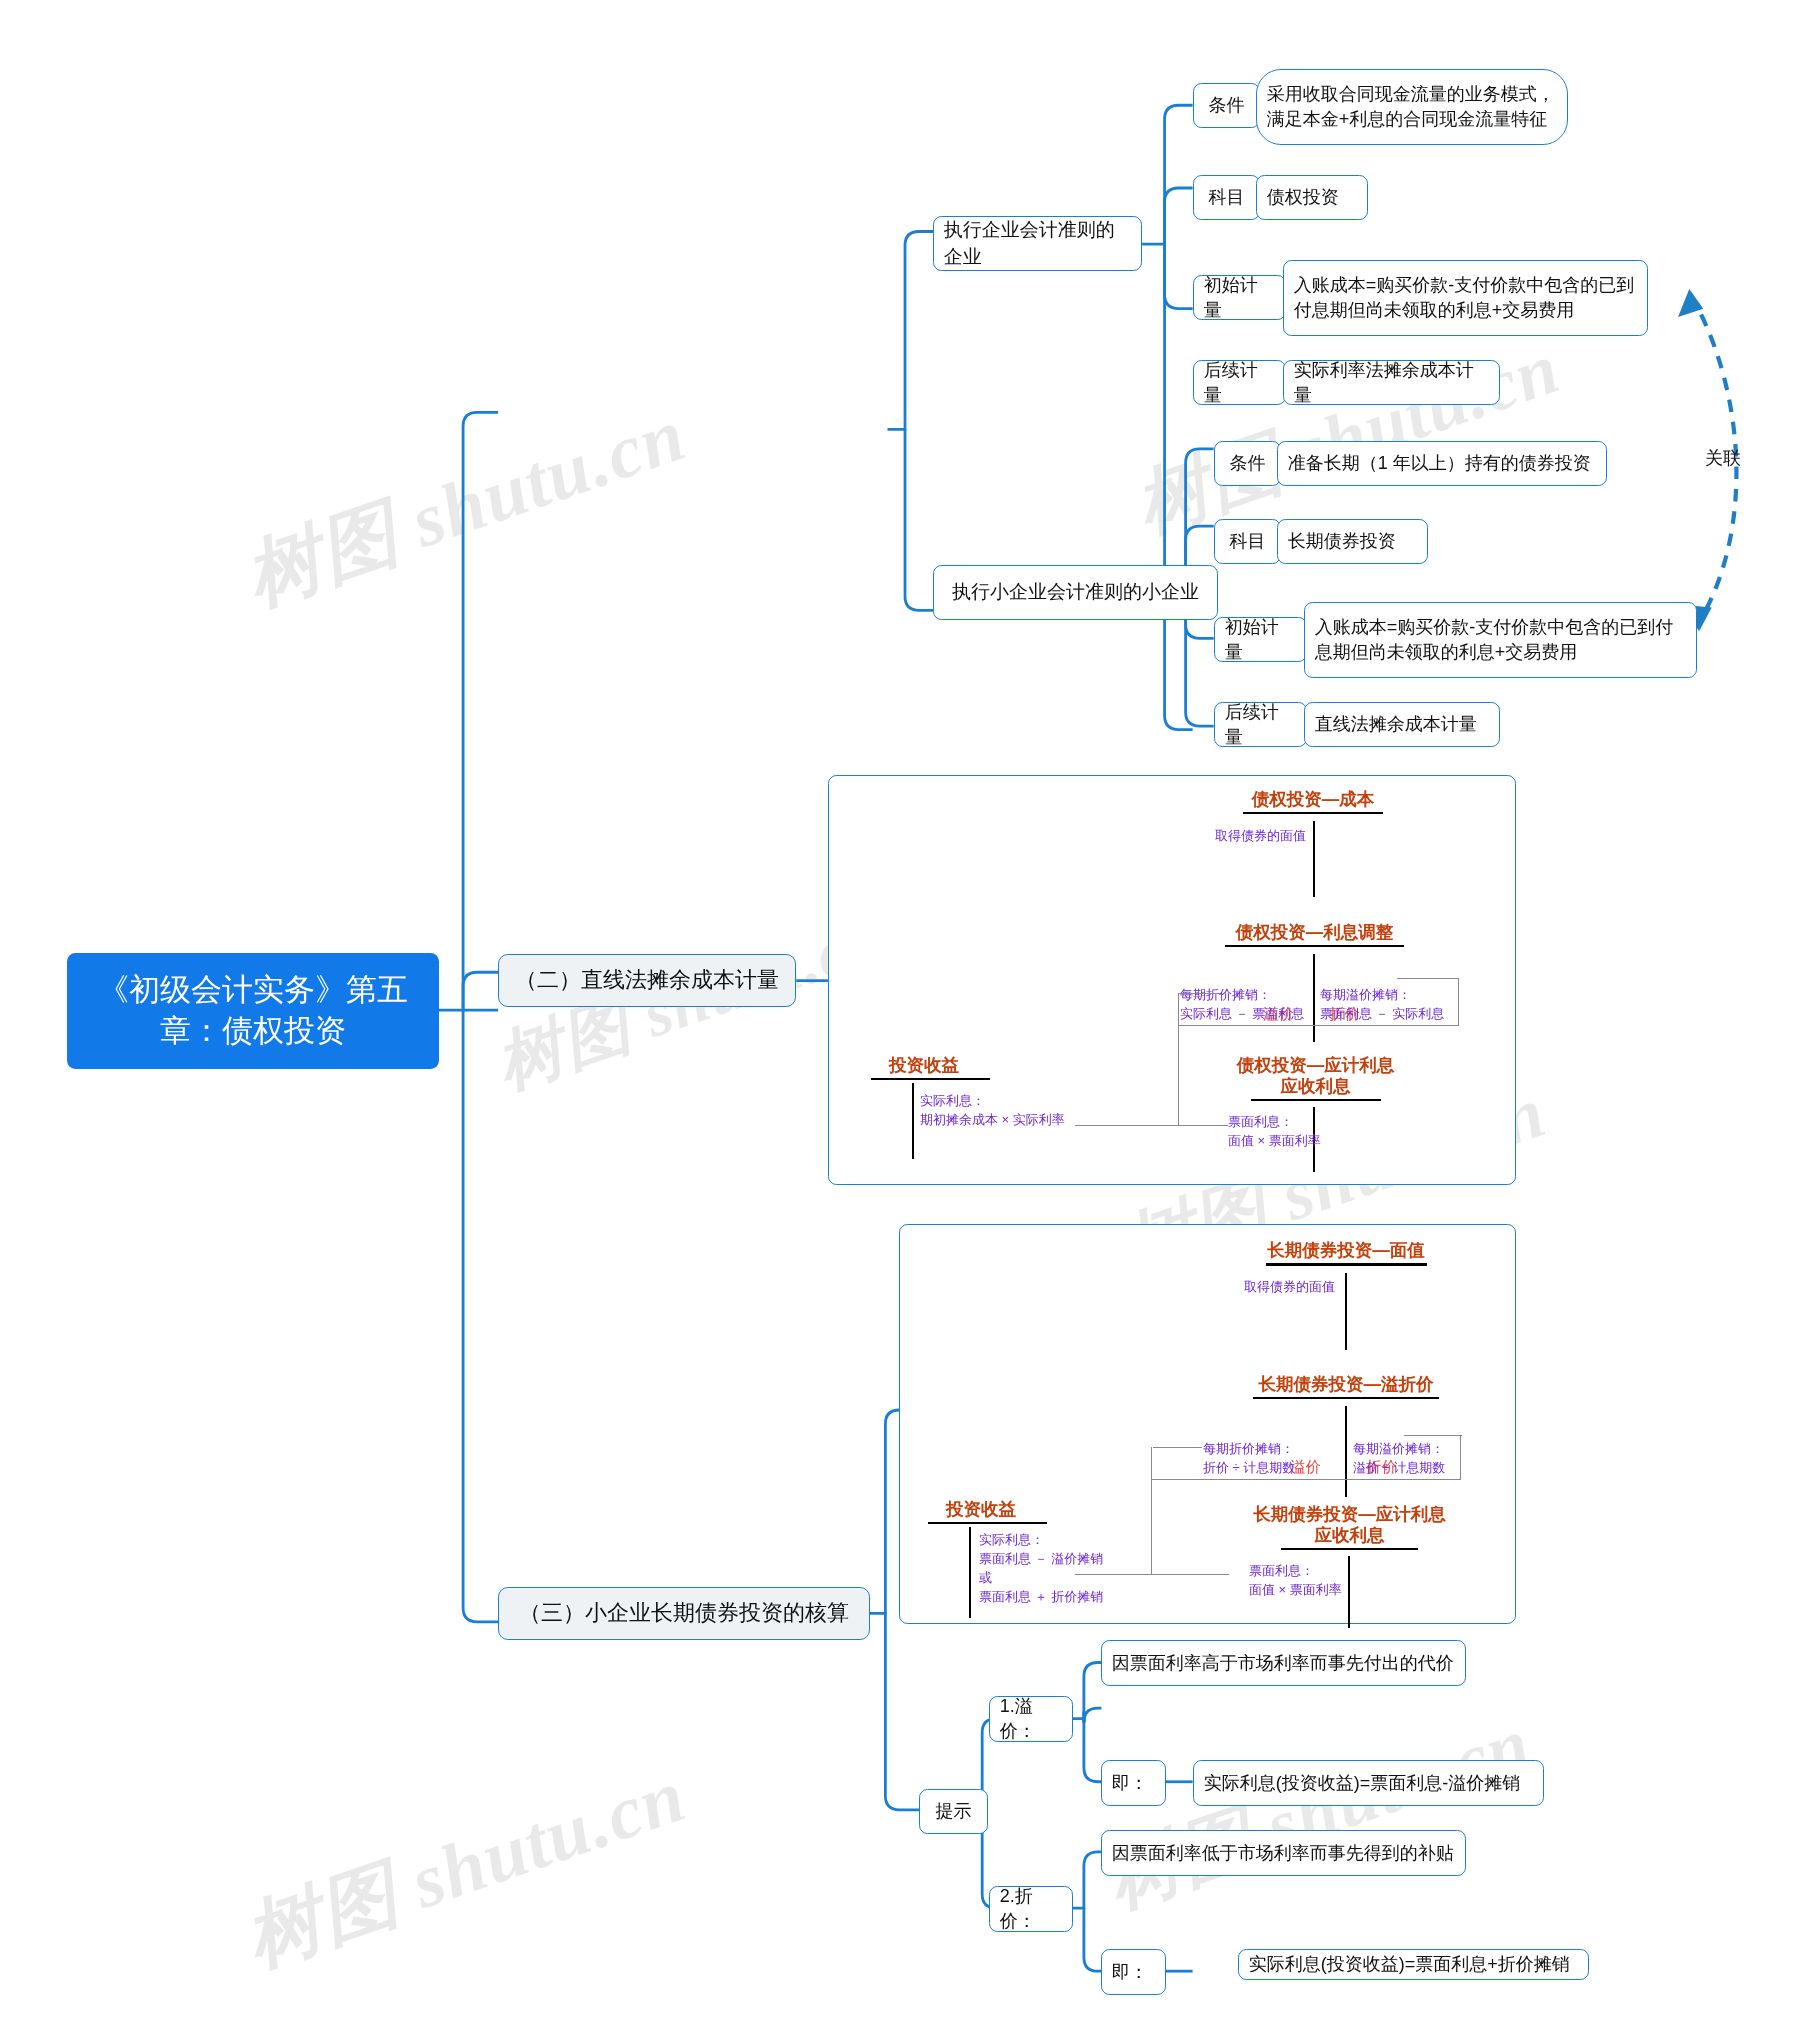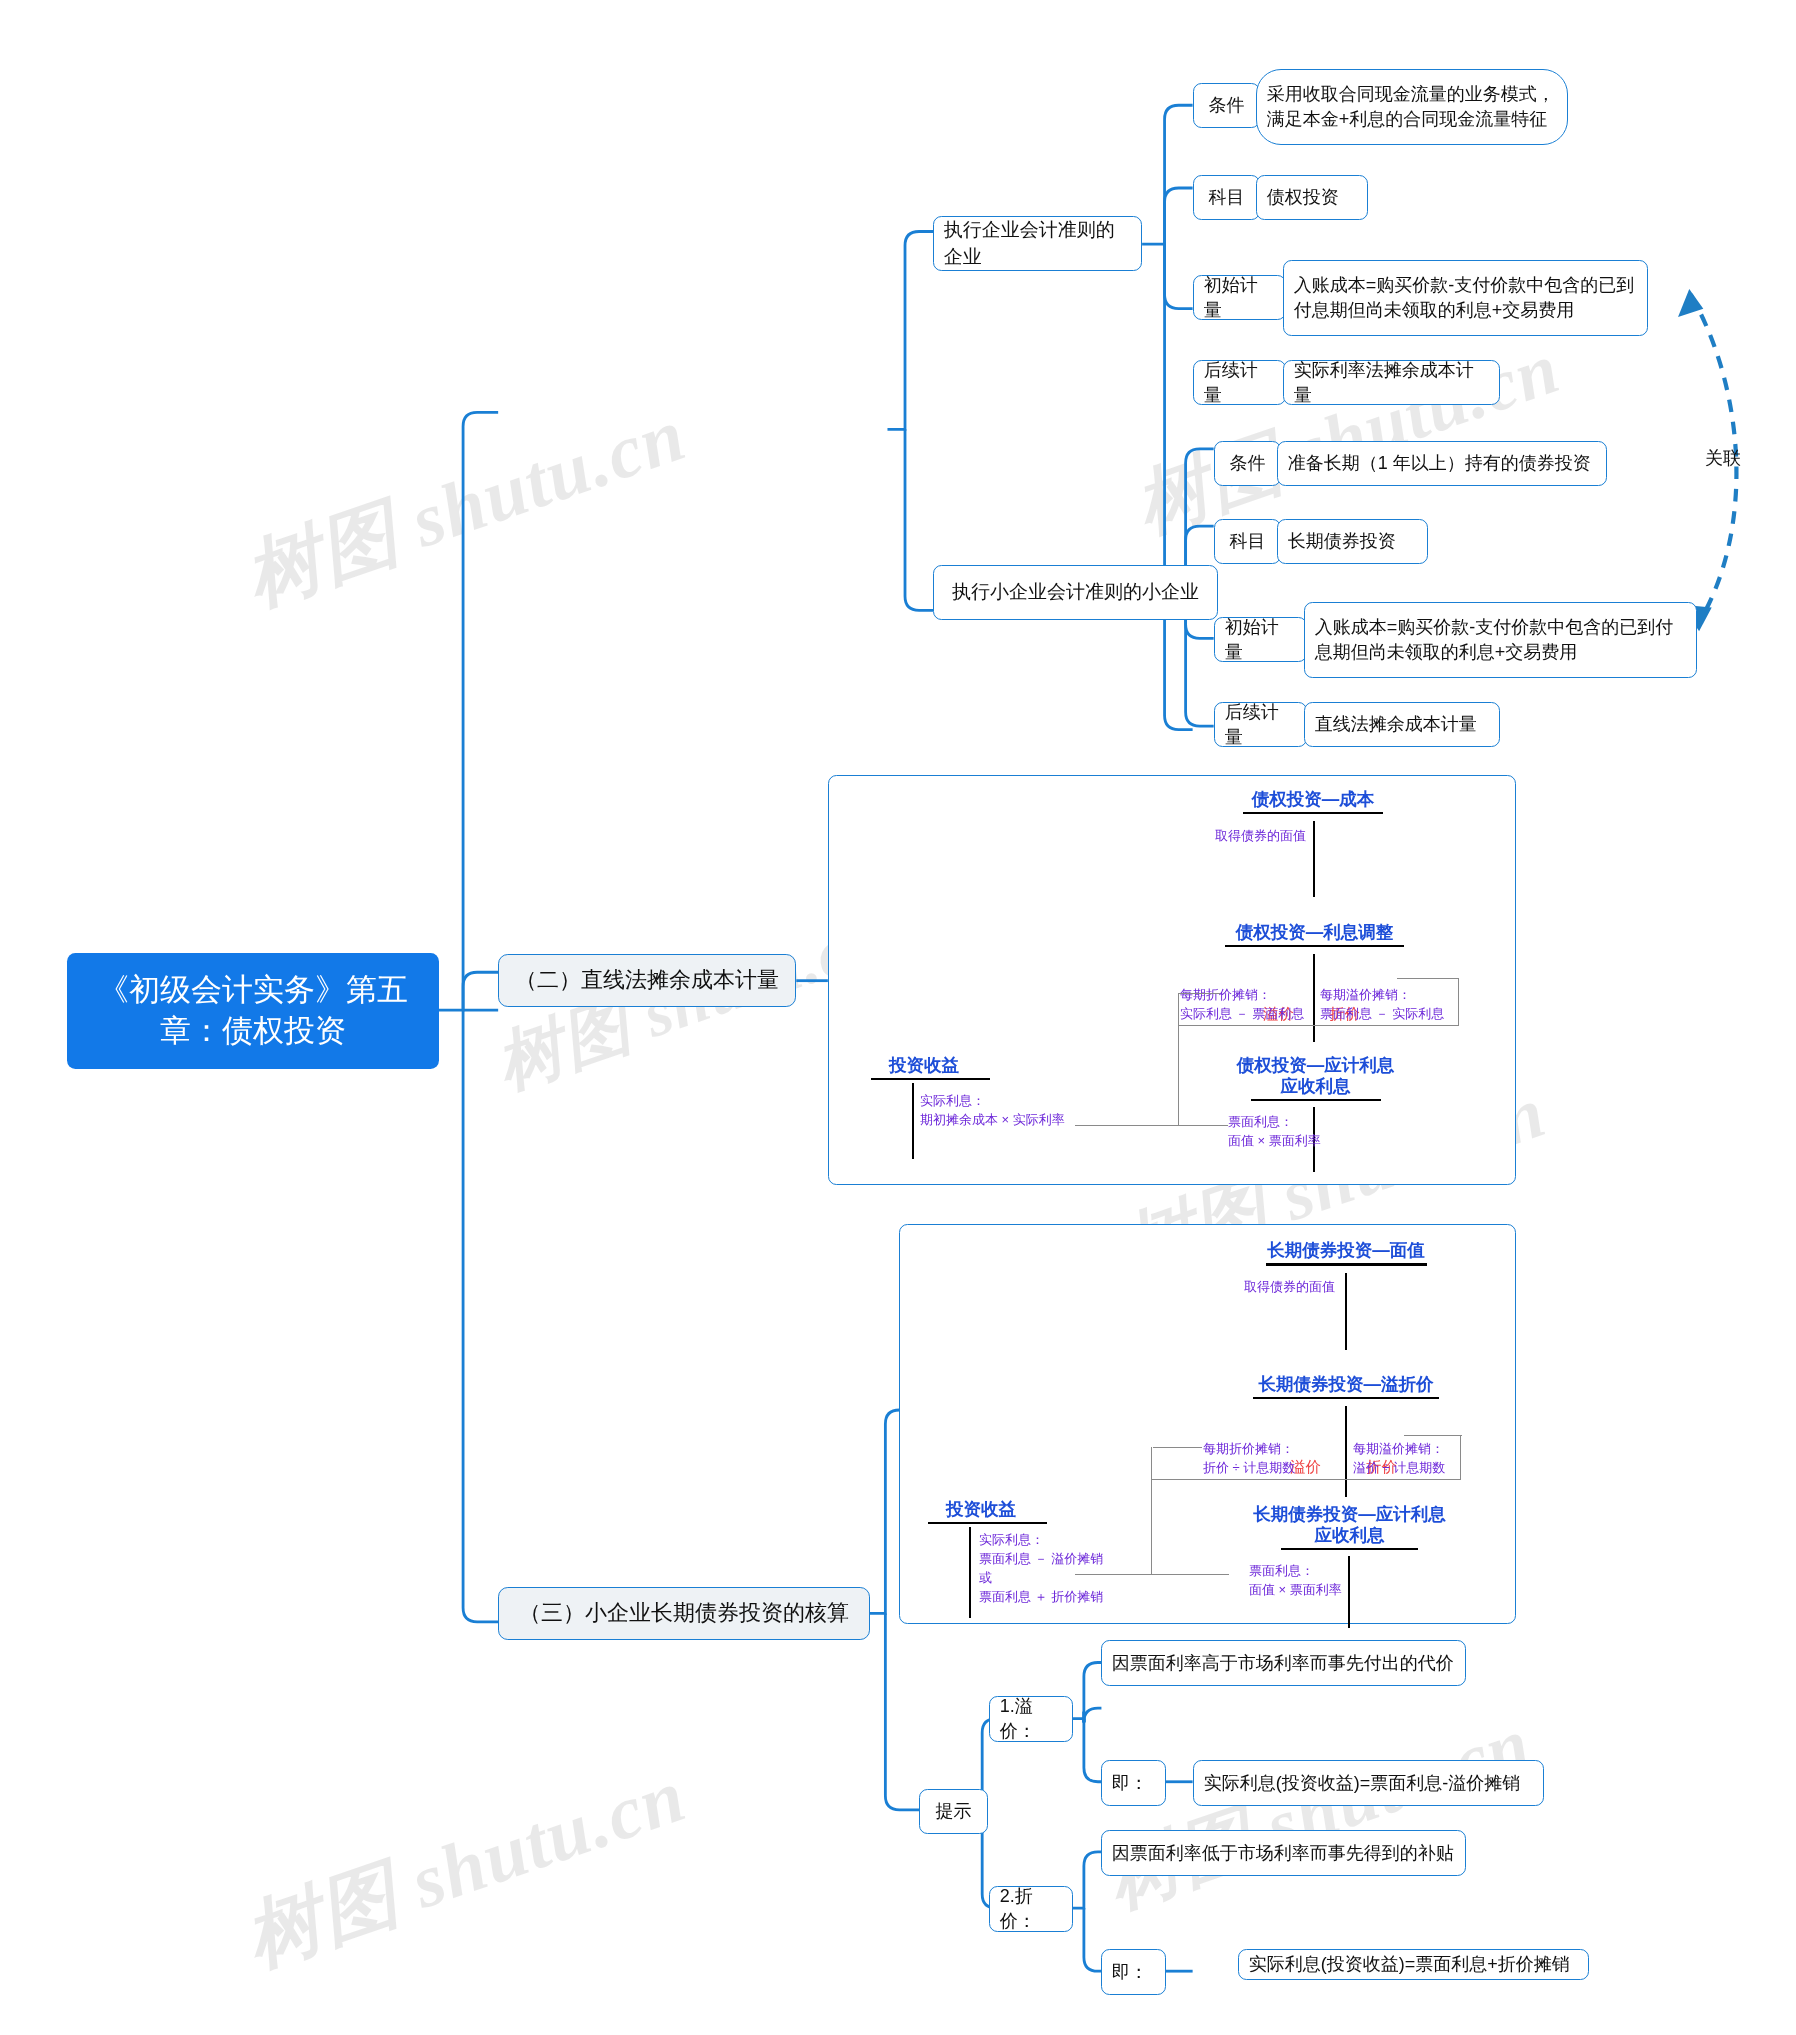--- a/index.html
+++ b/index.html
@@ -69,21 +69,21 @@
 
   
   .panel {
     position:absolute;
     border:1.4px solid #1a7fd4;
     border-radius:8.4px;
     background:#ffffff;
   }
   .tbox { position:absolute; }
   .t-title {
-    font-weight:700; font-size:17.5px; text-align:center; color:#1d4ed8;
+    font-weight:700; font-size:17.5px; text-align:center; color:#c2410c;
     white-space:pre-line; line-height:1.2;
   }
   .t-rule { height:2.1px; background:#000; margin:2.1px auto 0 auto; }
   .t-stem { position:absolute; width:2.1px; background:#000; }
   .t-side { position:absolute; font-size:13px; color:#6d28d9; white-space:pre-line; line-height:1.45; }
   .t-hdr { position:absolute; font-size:15.4px; color:#ef4444;margin-top:48px; }
   .conn { position:absolute; background:#8a8a8a; }
   .relabel {
     position:absolute; font-size:18px; color:#111;
   }

